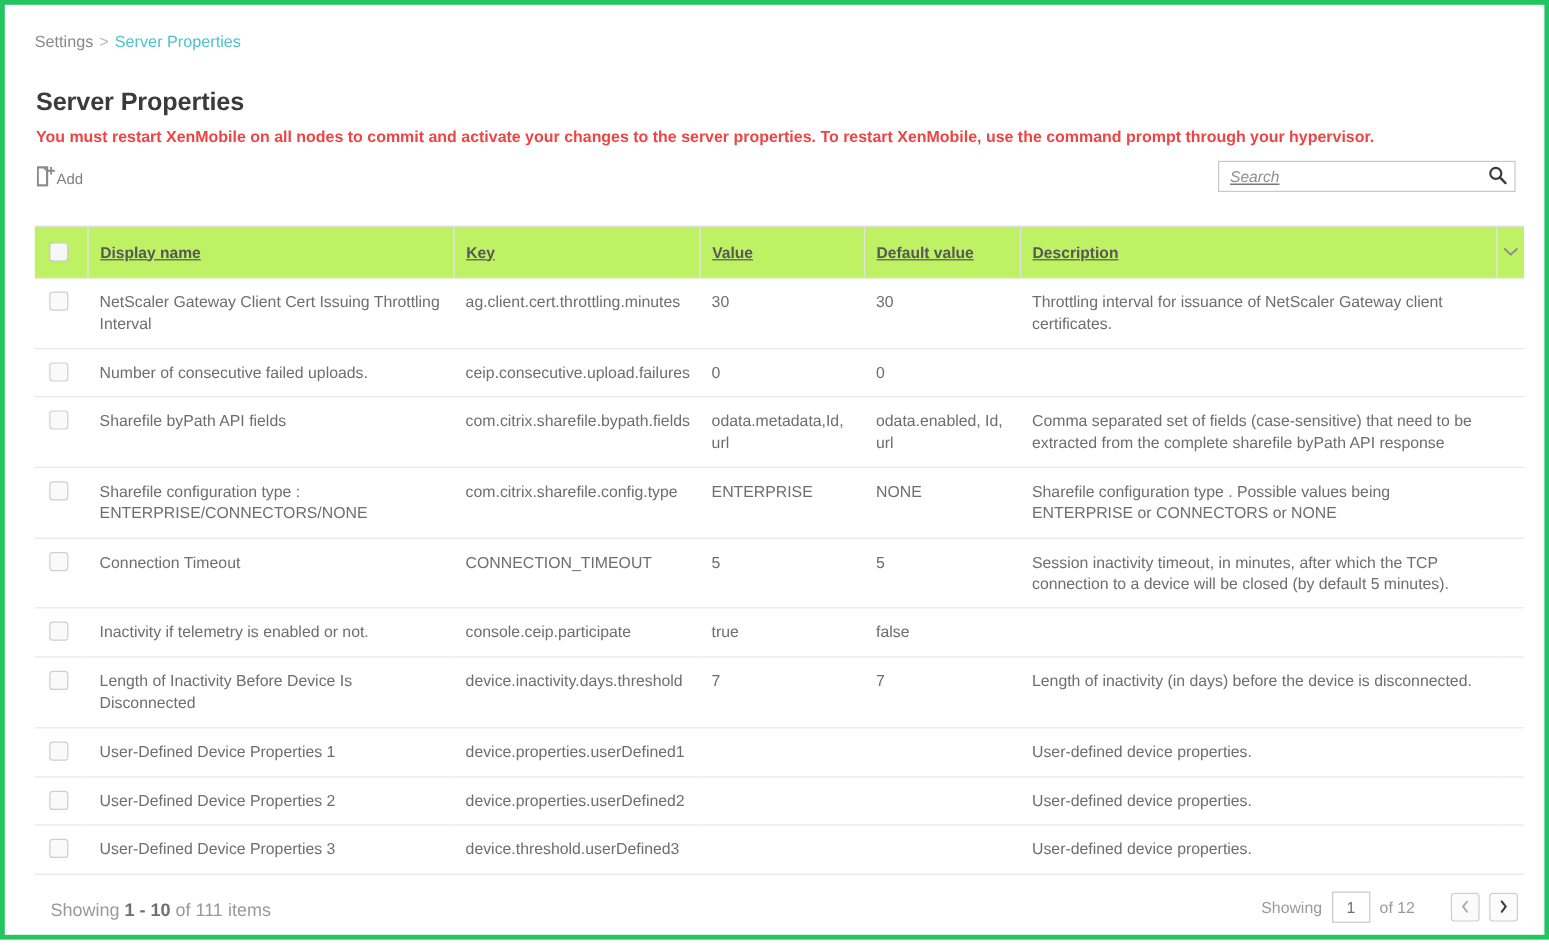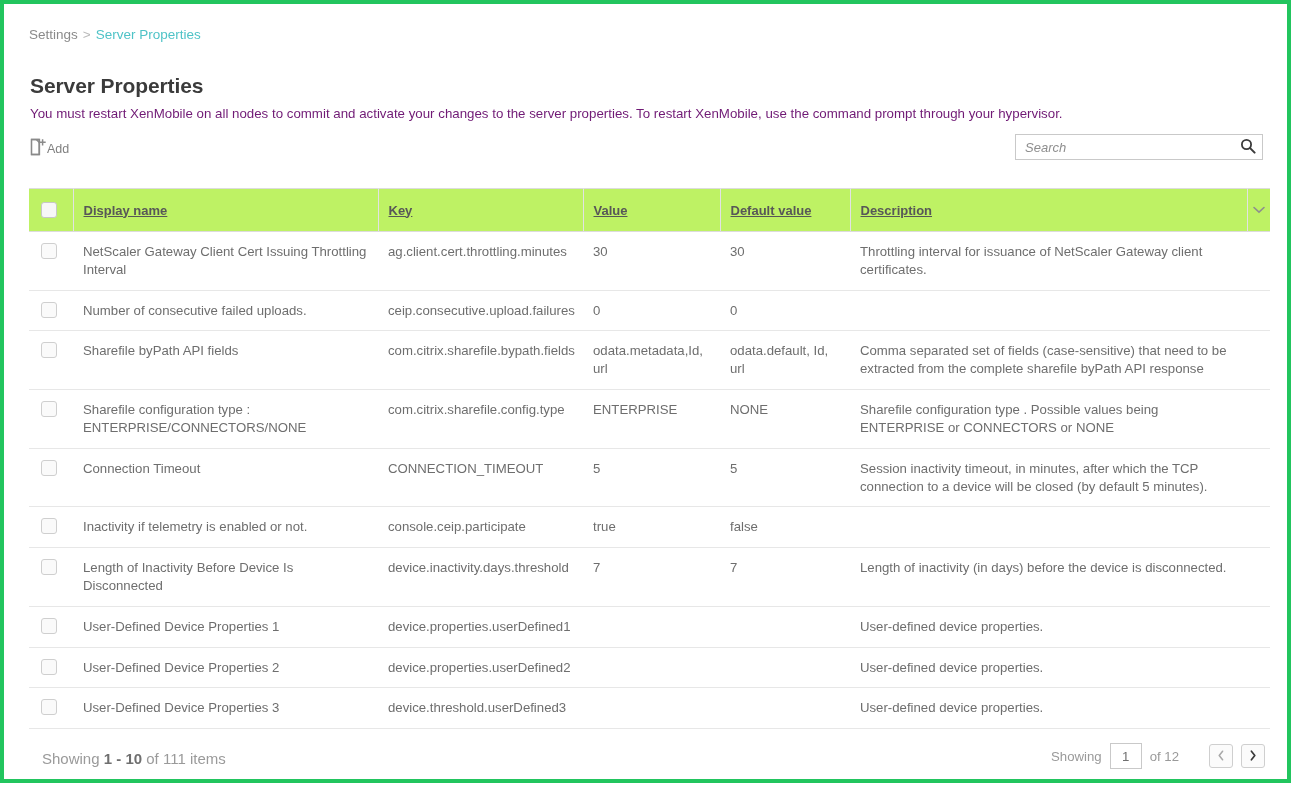--- a/index.html
+++ b/index.html
@@ -39,22 +39,22 @@
     left: 26px; top: 70px;
     font-size: 21px;
     font-weight: bold;
     color: #3b3b3b;
     letter-spacing: -0.1px;
   }
   .page-subtitle {
     position: absolute;
     left: 26px; top: 102px;
     font-size: 13.3px;
-    font-weight: normal;
-    color: #701a75;
+    font-weight: bold;
+    color: #ef4444;
     white-space: nowrap;
   }
 
   
   .toolbar {
     position: absolute;
     left: 26px; top: 133px;
   }
   .tool-btn {
     display: flex;
@@ -86,20 +86,21 @@
   .search-input {
     border: none; outline: none;
     flex: 1;
     height: 24px;
     padding: 0 6px 0 9px;
     font-family: "Liberation Sans", sans-serif;
     font-size: 13px;
     font-style: italic;
     color: #555;
     background: transparent;
+    text-decoration: underline;
   }
   .search-input::placeholder { color: #8e8e8e; font-style: italic; opacity: 1; }
   .search-icon-btn {
     width: 28px; height: 24px;
     display: flex; align-items: center; justify-content: center;
     cursor: pointer;
     background: none; border: none;
   }
 
   
@@ -306,21 +307,21 @@
             <td>0</td>
             <td>0</td>
             <td></td>
             <td></td>
           </tr>
           <tr>
             <td class="col-check"><span class="cb"></span></td>
             <td>Sharefile byPath API fields</td>
             <td>com.citrix.sharefile.bypath.fields</td>
             <td>odata.metadata,Id, url</td>
-            <td>odata.default, Id, url</td>
+            <td>odata.enabled, Id, url</td>
             <td>Comma separated set of fields (case-sensitive) that need to be extracted from the complete sharefile byPath API response</td>
             <td></td>
           </tr>
           <tr>
             <td class="col-check"><span class="cb"></span></td>
             <td>Sharefile configuration type : ENTERPRISE/CONNECTORS/NONE</td>
             <td>com.citrix.sharefile.config.type</td>
             <td>ENTERPRISE</td>
             <td>NONE</td>
             <td>Sharefile configuration type . Possible values being ENTERPRISE or CONNECTORS or NONE</td>

